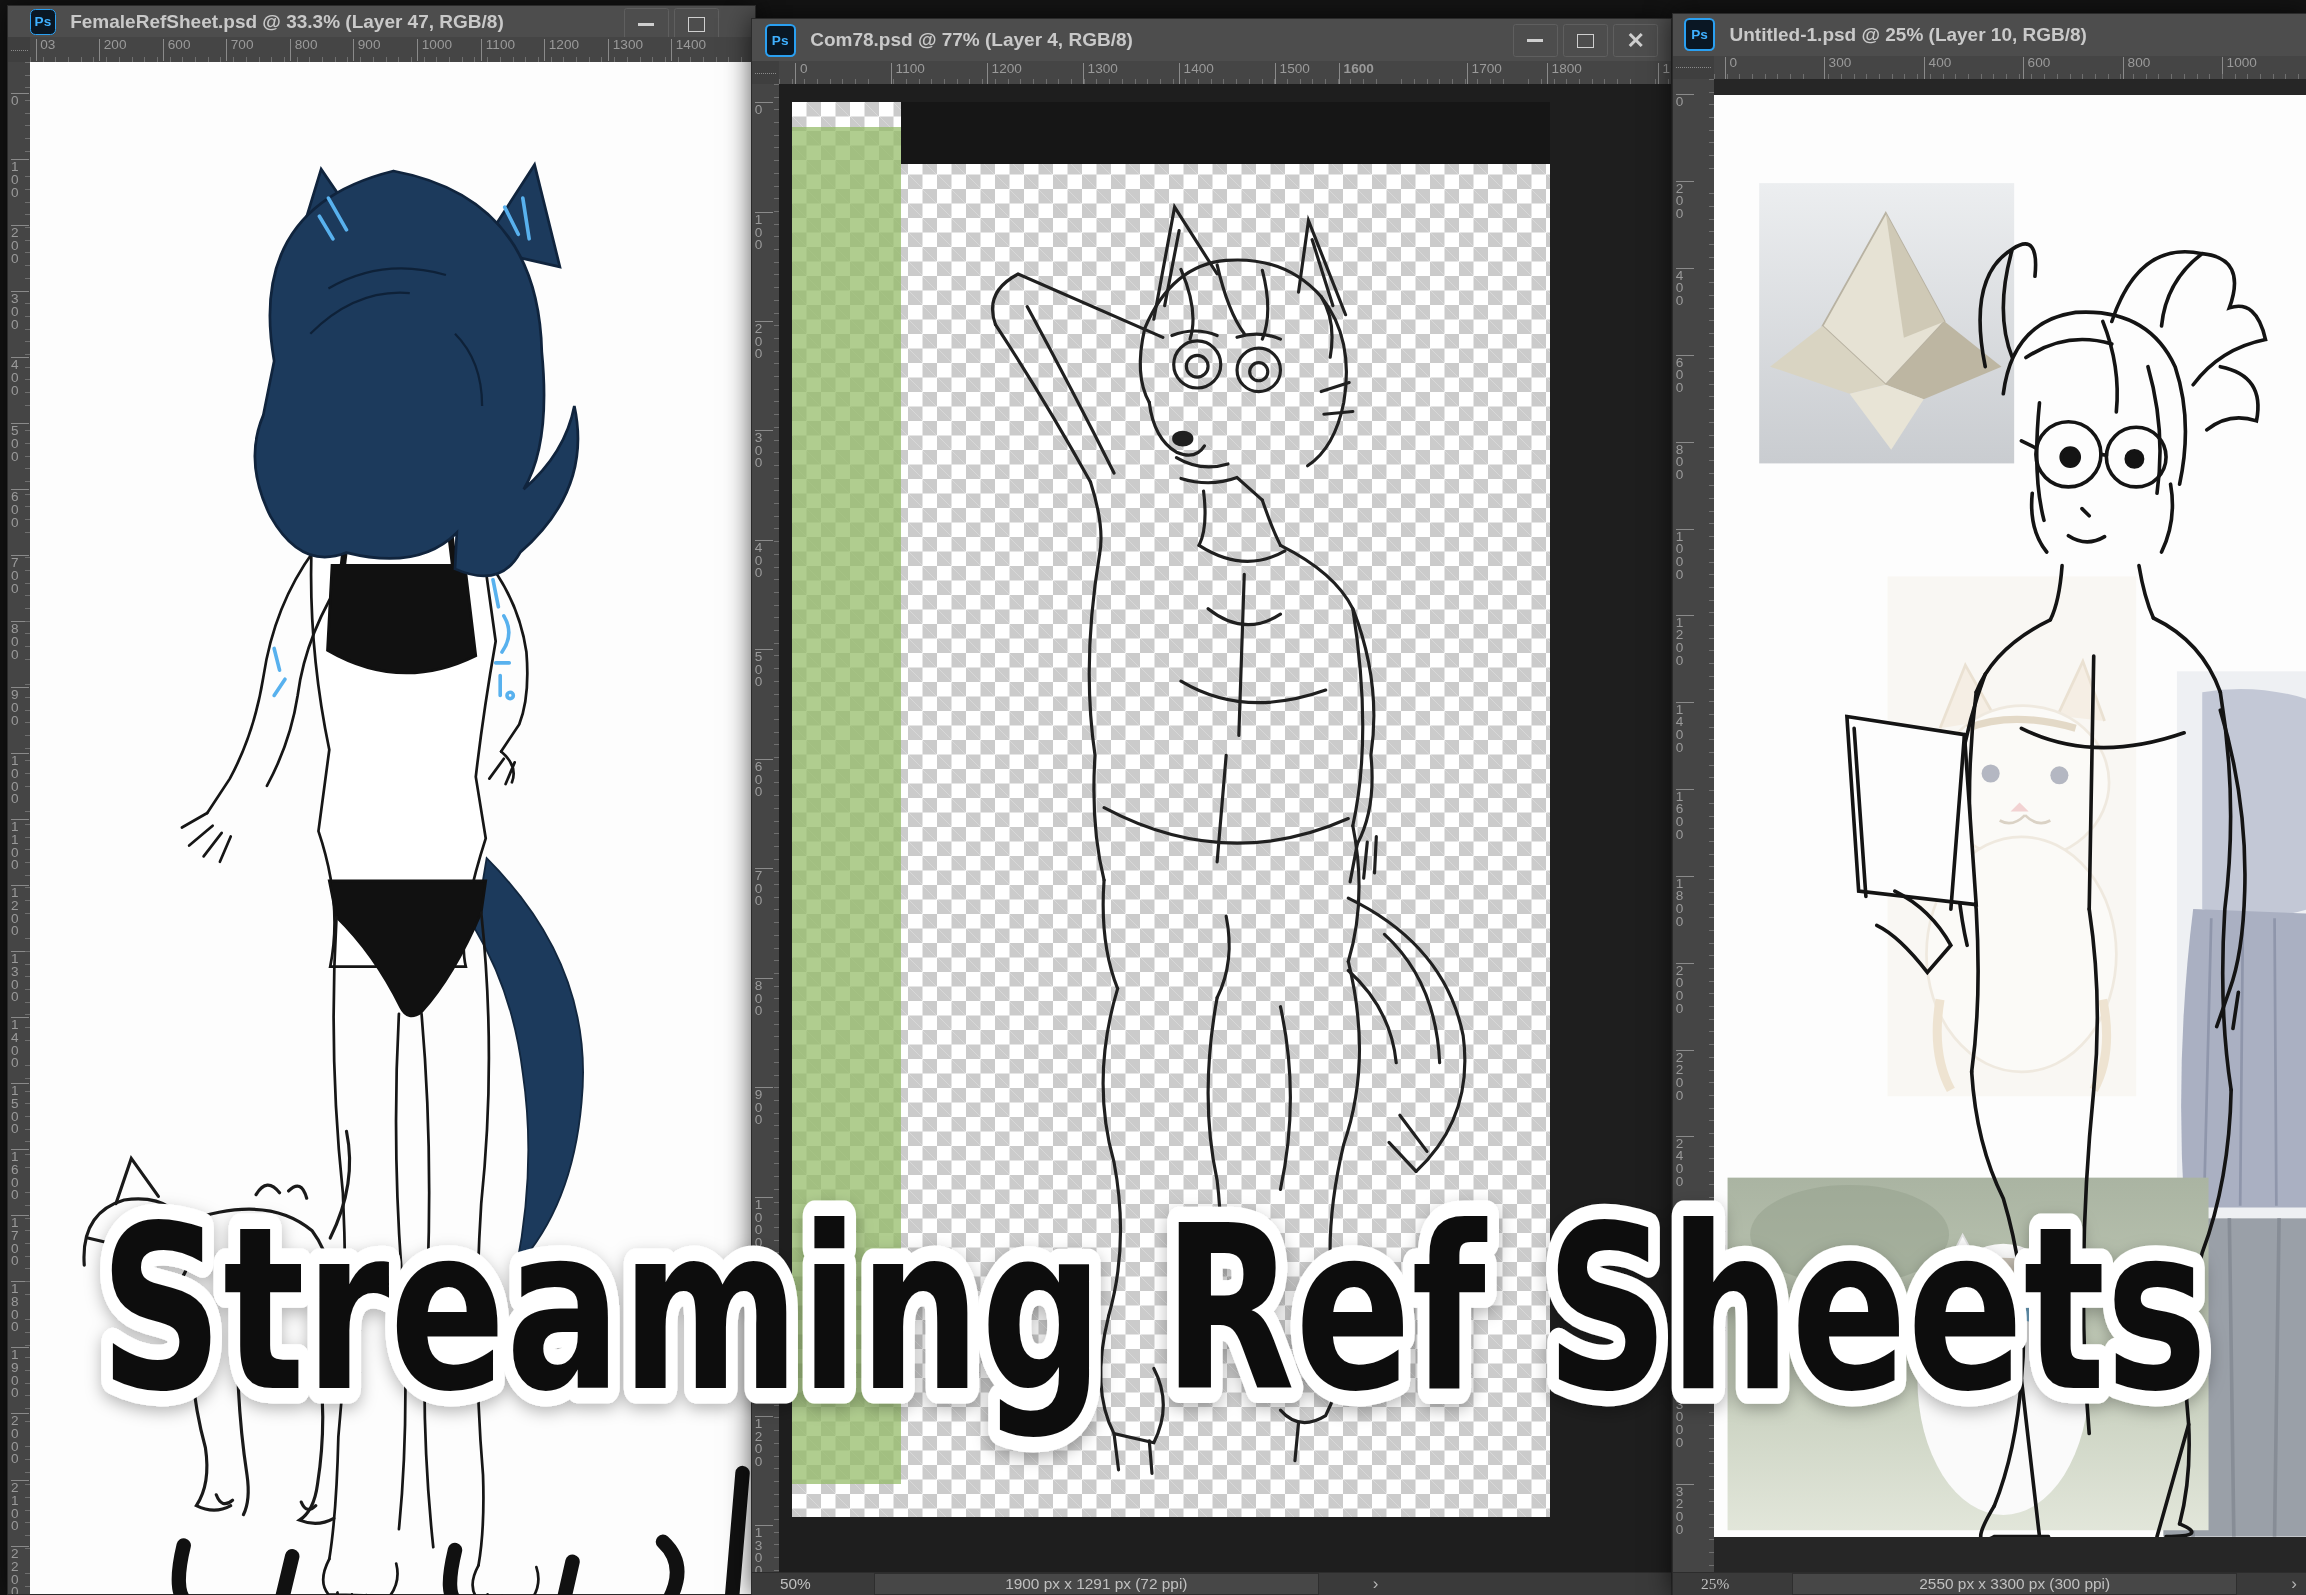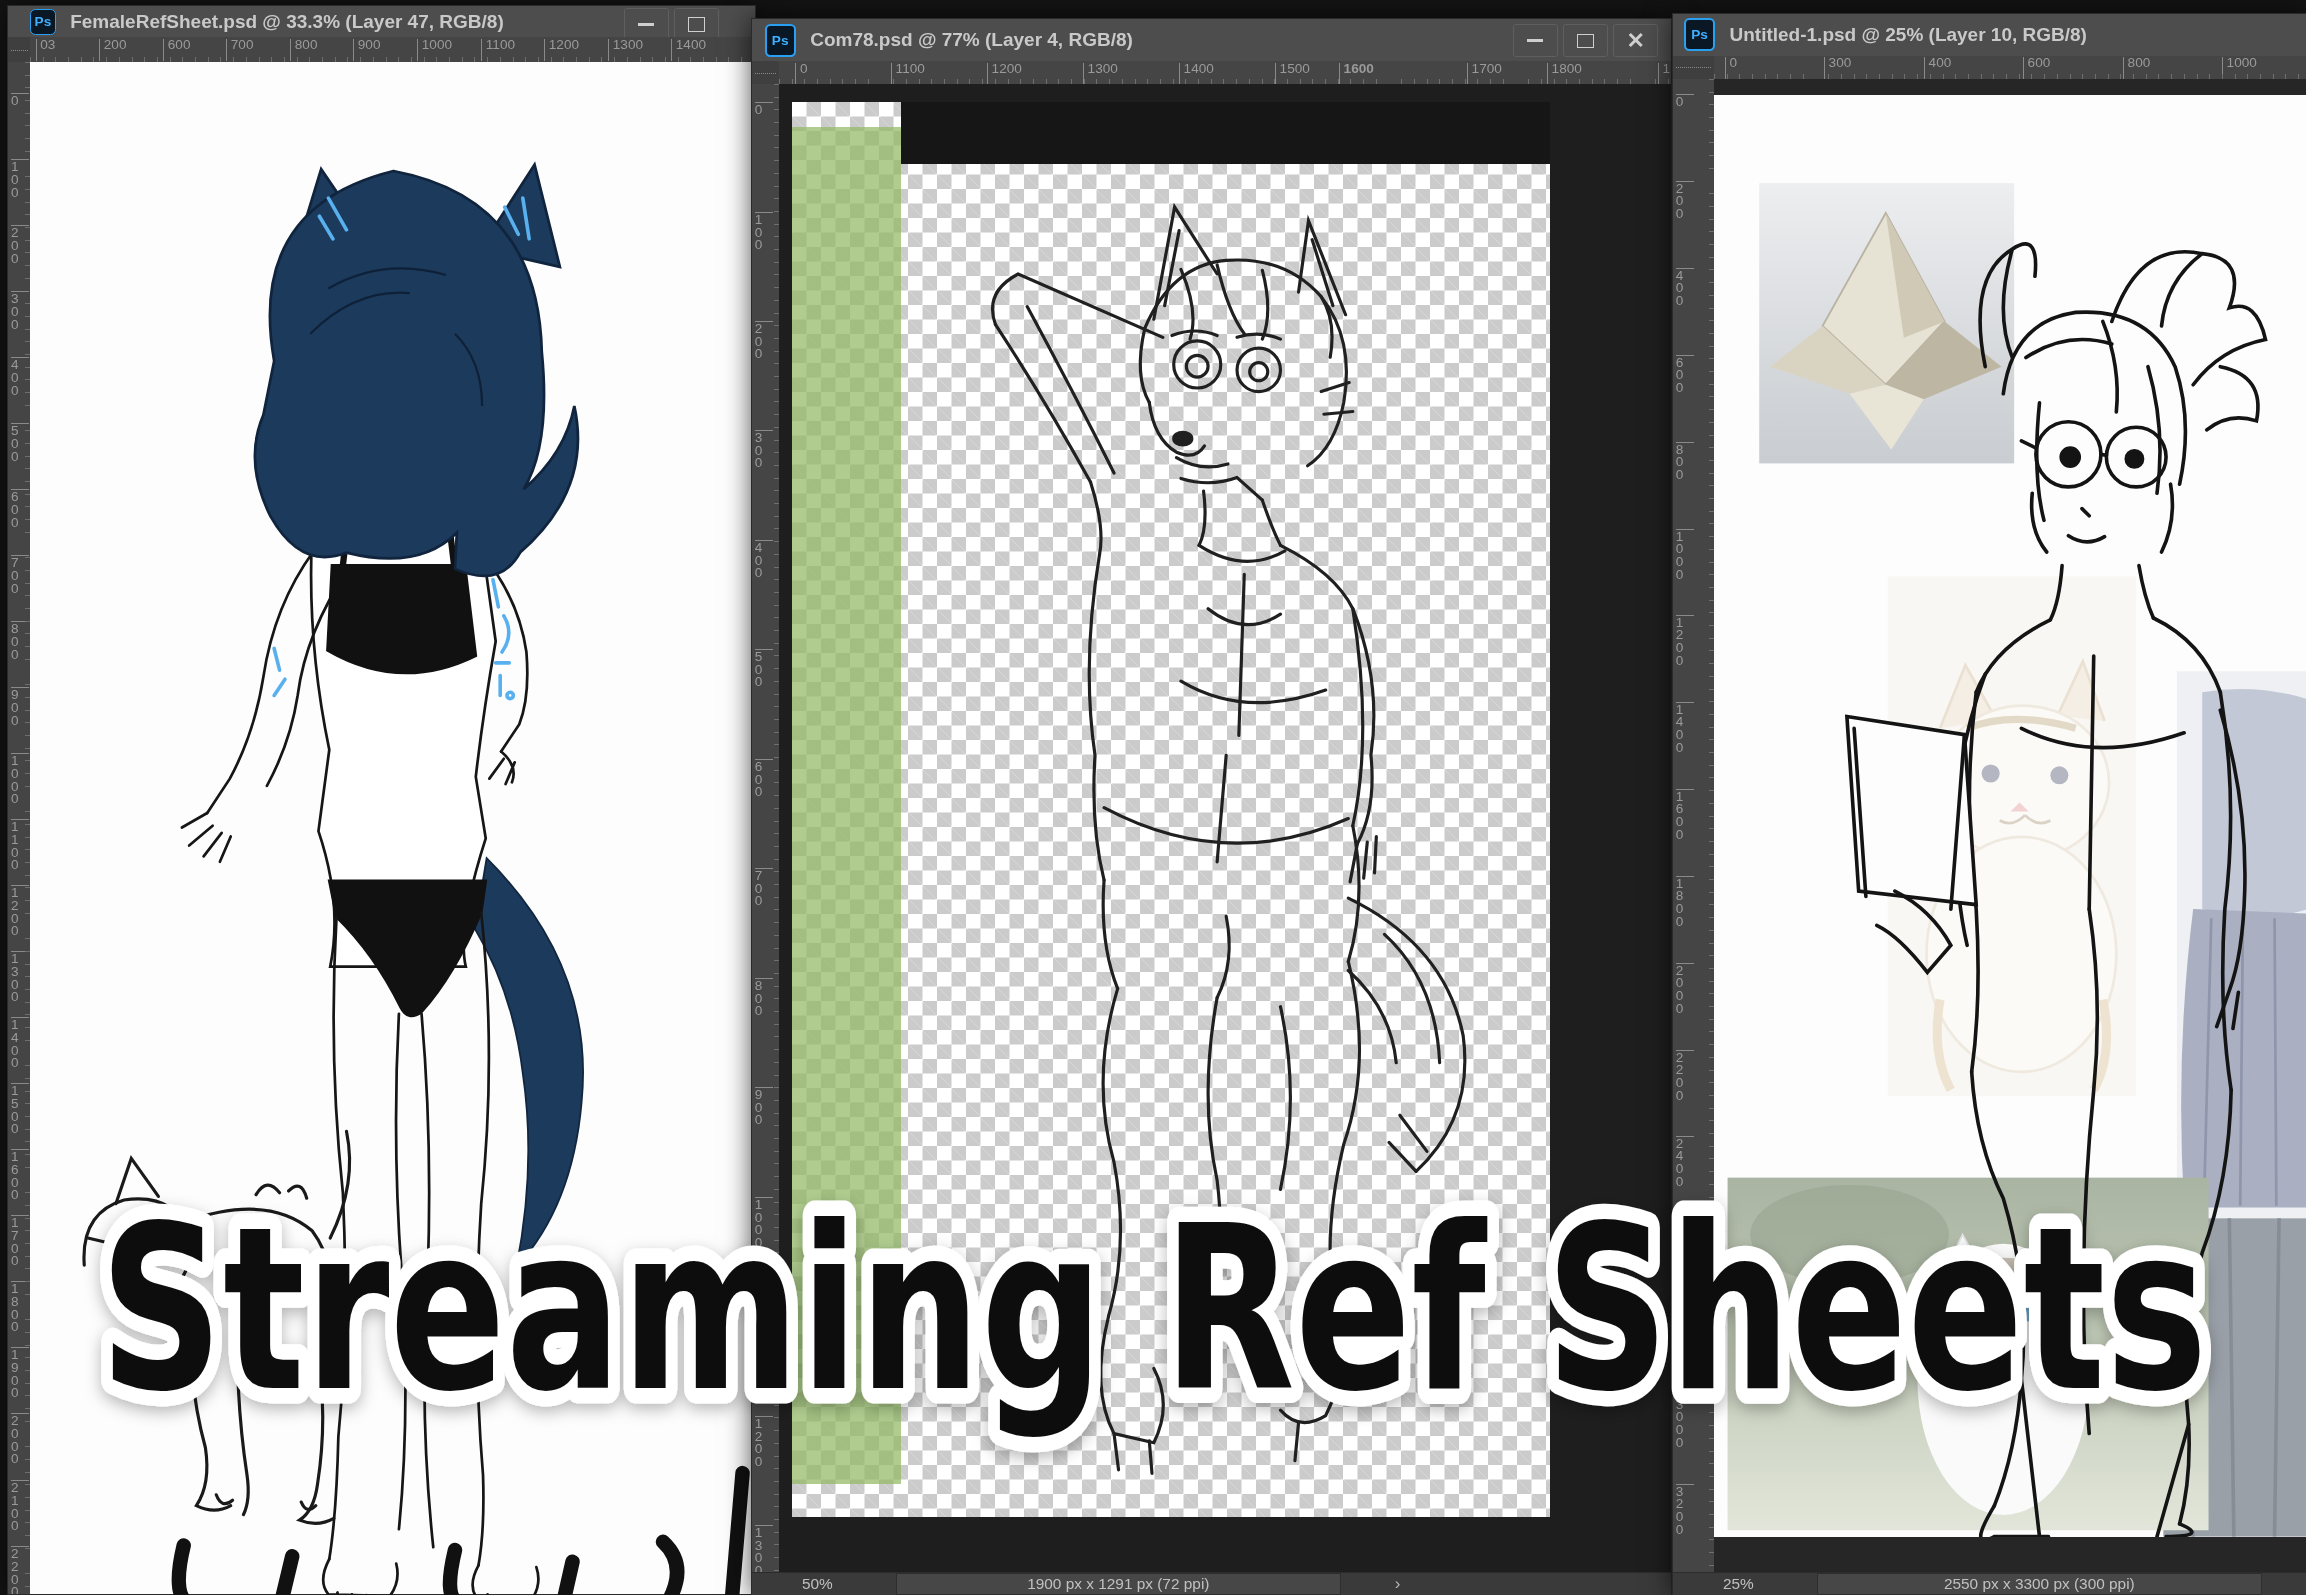--- a/index.html
+++ b/index.html
@@ -34,21 +34,21 @@
   .rlabel-h{top:1.8px;border-left:0.9px solid #8a8a8a;padding-left:3.6px;height:22px;}
   .rlabel-v{left:2.7px;border-top:0.9px solid #8a8a8a;padding-top:0.9px;width:18px;}
   .pasteboard{position:absolute;background:#1e1e1e;}
   .canvas-white{position:absolute;background:#fdfdfd;}
   .checker{position:absolute;background-color:#fff;
      background-image:linear-gradient(45deg,#cbcbcb 25%,transparent 25%,transparent 75%,#cbcbcb 75%),
                       linear-gradient(45deg,#cbcbcb 25%,transparent 25%,transparent 75%,#cbcbcb 75%);
      background-size:29px 29px;background-position:0 0,14.5px 14.5px;}
   .statusbar{position:absolute;left:0;right:0;bottom:0;height:22px;background:#3a3a3a;
      border-top:0.9px solid #2c2c2c;display:flex;align-items:center;color:#c0c0c0;font-size:15.4px;}
-  .zoom-field{margin-left:50px;}
+  .zoom-field{margin-left:28px;}
   .docsize-box{margin-left:63px;background:#474747;border:0.9px solid #2e2e2e;height:20px;
      display:flex;align-items:center;justify-content:center;padding:0 27px;min-width:389px;}
   .popup-arrow{margin-left:54px;color:#b5b5b5;font-size:17px;}
   svg{position:absolute;left:0;top:0;}
   .art{position:absolute;}
   #overlay-title{position:absolute;left:0;top:1117px;width:2307px;height:389px;z-index:60;pointer-events:none;}
 </style>
 </head>
 <body>
 
@@ -421,21 +421,21 @@
 
           <path d="M285 1080 Q290 1160 320 1220 Q350 1320 340 1420 Q334 1500 310 1560"></path>
           <path d="M572 1100 Q570 1200 540 1280 Q515 1380 525 1470 Q528 1530 515 1580"></path>
           <path d="M415 900 Q430 1000 420 1100 M420 1100 Q400 1300 415 1480"></path>
           <path d="M310 1560 Q280 1610 310 1594 L370 1594 M515 1580 Q548 1594 500 1594"></path>
           <path d="M340 1420 L360 1594 M525 1470 L490 1594"></path>
         </g>
       </svg>
     </div>
     <div class="statusbar">
-      <span class="zoom-field" style="">25%</span>
+      <span class="zoom-field" style="font-family:Liberation Serif, serif;">25%</span>
       <span class="docsize-box">2550 px x 3300 px (300 ppi)</span>
       <span class="popup-arrow">›</span>
     </div>
   </div>
 
   <svg id="overlay-title" viewBox="0 0 2550 430">
     <defs>
       <filter id="softshadow" x="-10%" y="-10%" width="120%" height="130%">
         <feDropShadow dx="0" dy="6" stdDeviation="9" flood-color="#000" flood-opacity="0.28"></feDropShadow>
       </filter>

